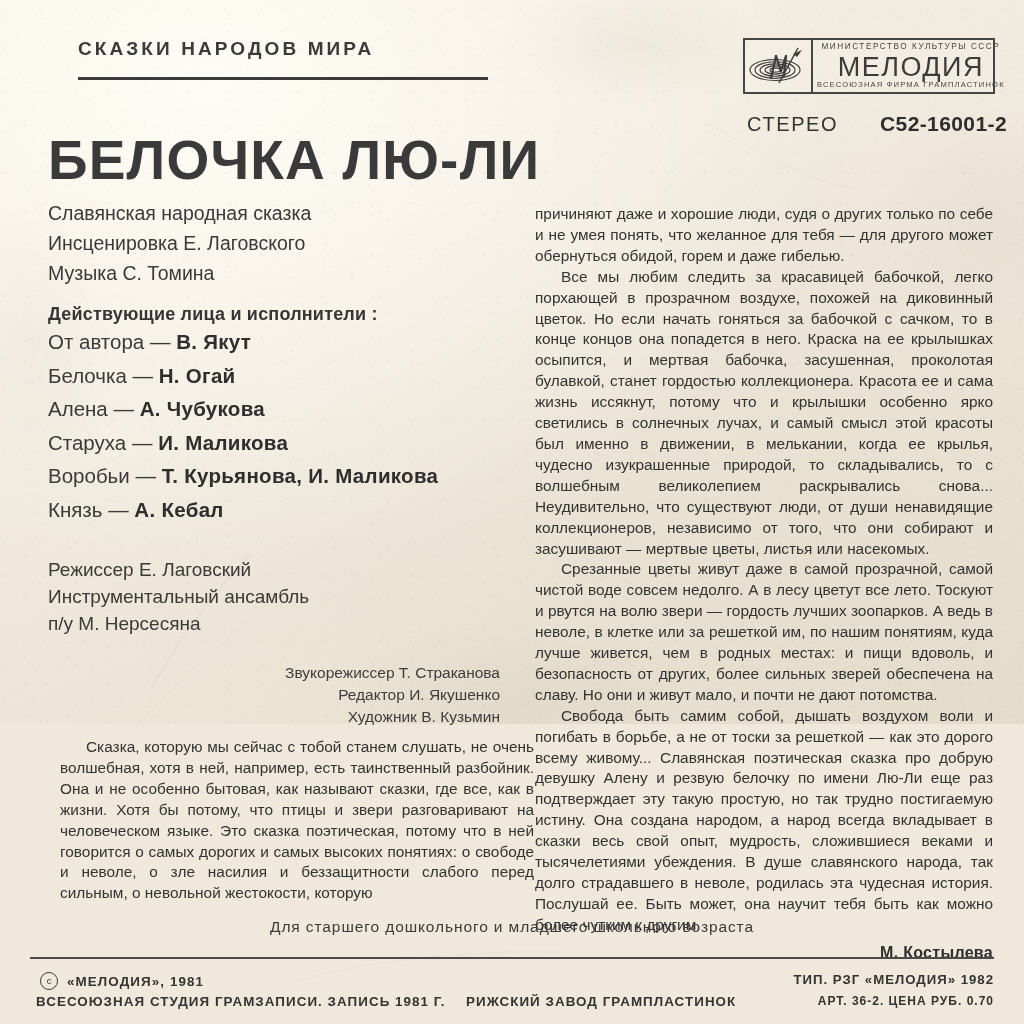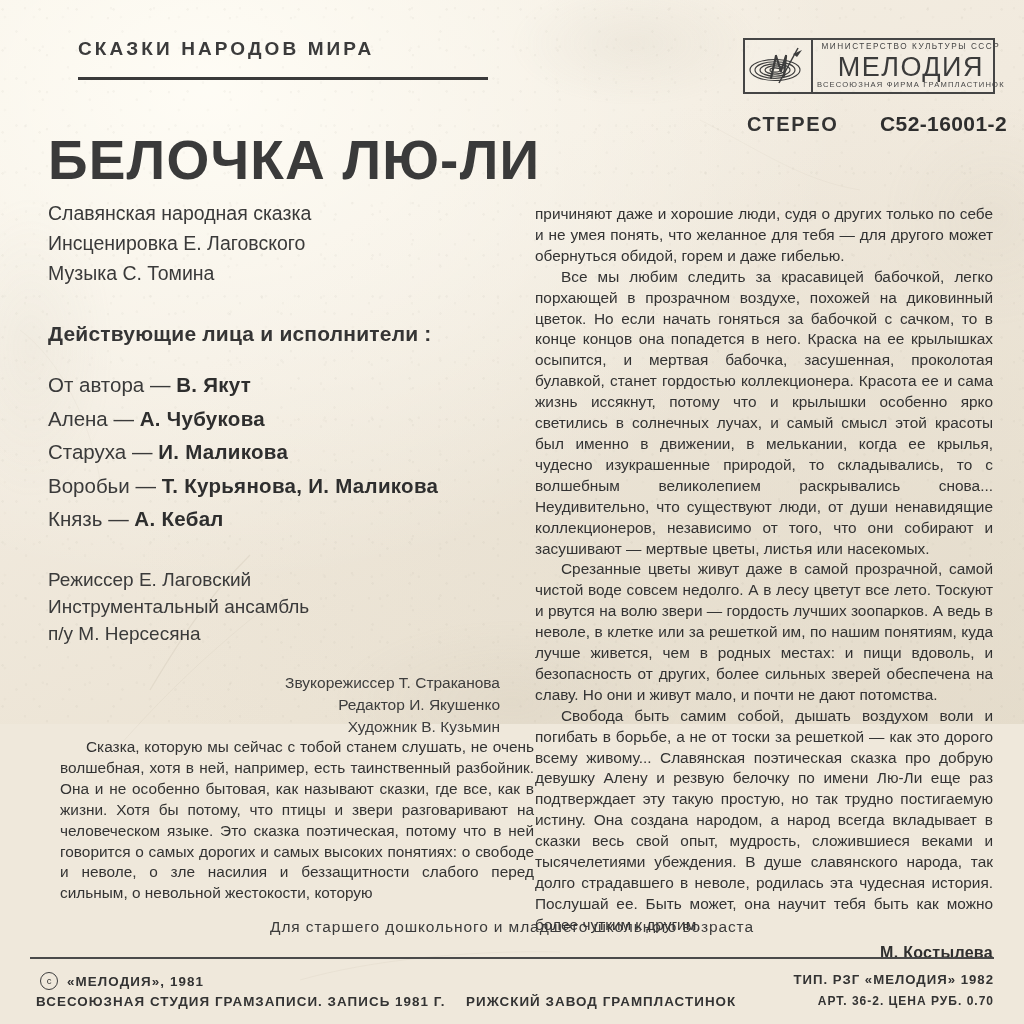--- a/index.html
+++ b/index.html
@@ -137,21 +137,21 @@
     letter-spacing: 1.15px;
     color: #454545;
     white-space: nowrap;
     line-height: 1;
   }
   .stereo {
     position: absolute;
     left: 747px;
     top: 113px;
     font-size: 20px;
-    font-weight: 700;
+    font-weight: 400;
     letter-spacing: 1.6px;
     color: #333;
   }
   .catalog {
     position: absolute;
     left: 880px;
     top: 112px;
     font-size: 21px;
     font-weight: 700;
     letter-spacing: 0.4px;
@@ -164,28 +164,27 @@
     left: 48px;
     top: 198px;
     width: 470px;
   }
   .credits-top {
     font-size: 19.5px;
     line-height: 30px;
     color: #3a3a3a;
   }
   .cast-head {
-    margin-top: 34px;
-    font-size: 21px;
+    margin-top: 16px;
+    font-size: 18px;
     font-weight: 700;
     letter-spacing: 0.2px;
     color: #353535;
   }
   .cast-list {
-    margin-top: 22px;
   }
   .cast-row {
     font-size: 20.5px;
     line-height: 33.5px;
     color: #3a3a3a;
     white-space: nowrap;
   }
   .cast-row b {
     font-weight: 700;
     color: #2e2e2e;
@@ -390,20 +389,25 @@
 
     <div class="cast-head">Действующие лица и исполнители :</div>
 
     <div class="cast-list">
       <div class="cast-row">
         <span>От автора</span>
         <span>—</span>
         <b>В. Якут</b>
       </div>
       <div class="cast-row">
+        <span>Белочка</span>
+        <span>—</span>
+        <b>Н. Огай</b>
+      </div>
+      <div class="cast-row">
         <span>Алена</span>
         <span>—</span>
         <b>А. Чубукова</b>
       </div>
       <div class="cast-row">
         <span>Старуха</span>
         <span>—</span>
         <b>И. Маликова</b>
       </div>
       <div class="cast-row">

